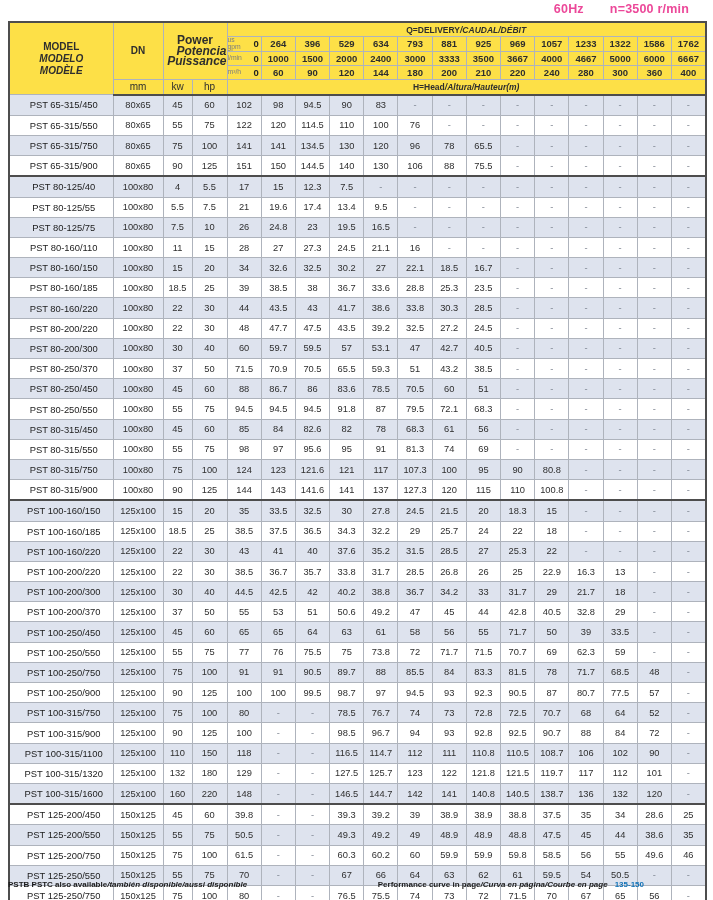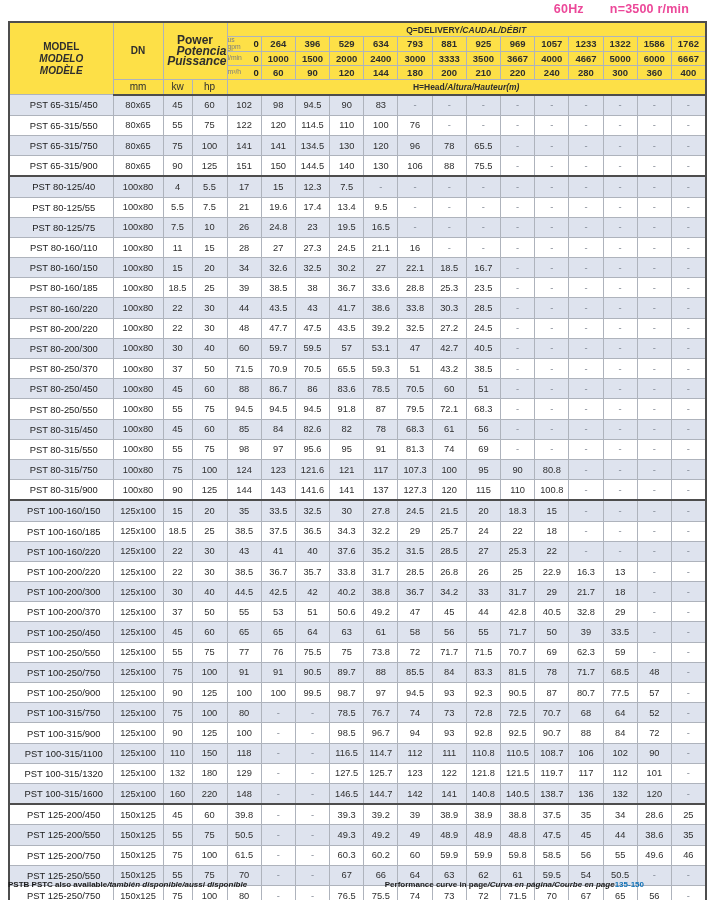--- a/index.html
+++ b/index.html
@@ -42,21 +42,21 @@
   tbody td.model-cell{text-align:center;padding-left:5px;font-weight:normal;font-size:9.4px;color:#1b1b1b;}
   tbody tr.shaded td{background:#dee3ee;}
   tbody tr.group-start td{border-top:2px solid #4d4d4d;}
   tbody td.dash{color:#7f8692;}
   .flow-first{border-left:1px solid #8e939c;}
 
   
   .footer{position:absolute;top:880px;left:8px;width:636px;display:flex;
           justify-content:space-between;align-items:baseline;font-size:8px;font-weight:bold;color:#1b1b1b;}
   .footer .it{font-style:italic;}
-  .footer .pages{color:#1273b8;}
+  .footer .pages{color:#1273b8;margin-left:7px;}
 </style>
 </head>
 <body>
 
 <div class="page">
 
   <div class="topbar">
     <span class="freq">60Hz</span><span>n=3500 r/min</span>
   </div>
 

